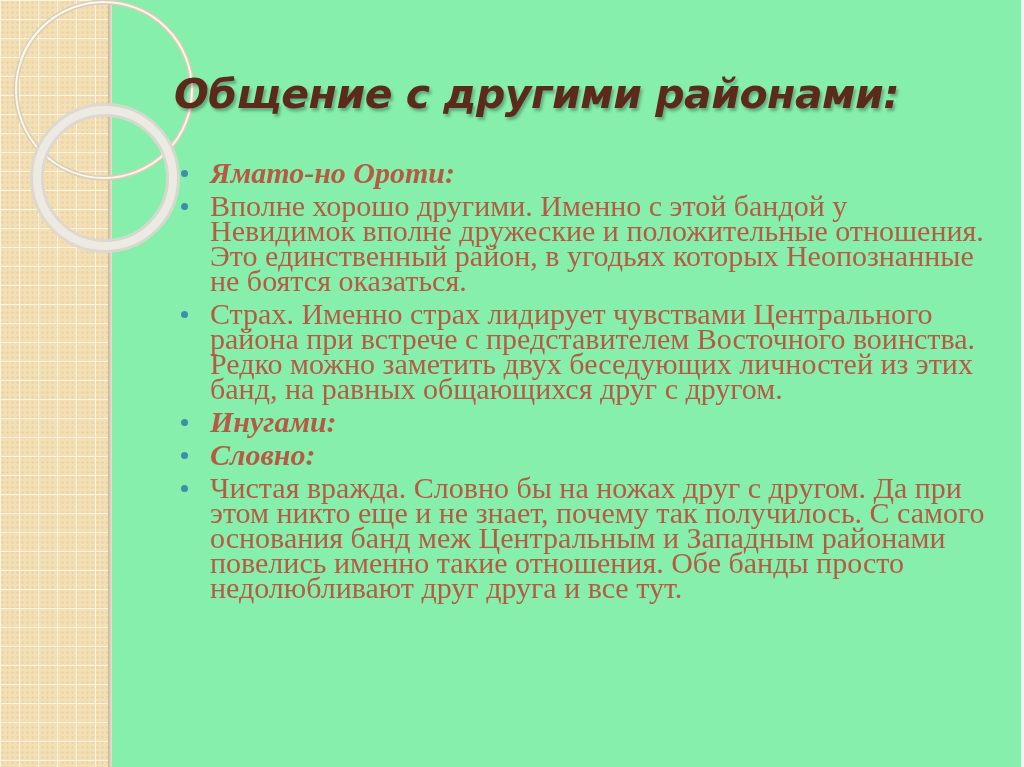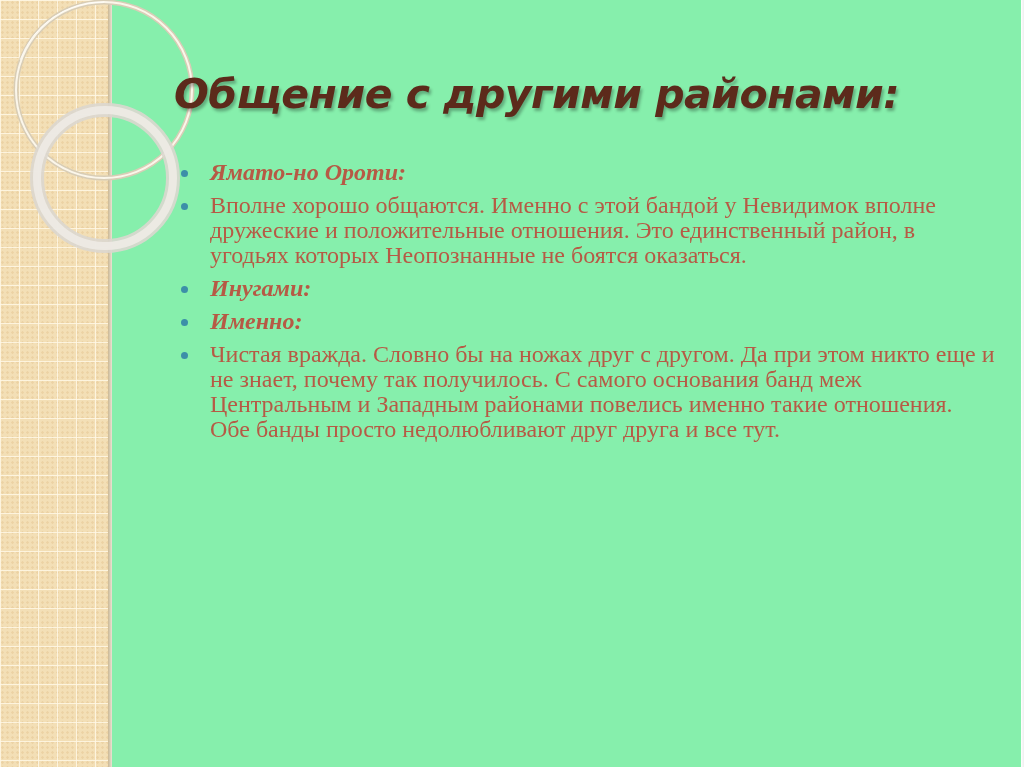--- a/index.html
+++ b/index.html
@@ -63,21 +63,21 @@
       left: 178px;
       top: 160px;
       width: 820px;
       margin: 0;
       padding: 0;
       list-style: none;
     }
     .content li {
       position: relative;
       padding-left: 32px;
-      font-size: 24px;
+      font-size: 30px;
       line-height: 25px;
       color: #b65a45;
       margin-bottom: 8px;
     }
     .content li.heading {
       font-weight: bold;
       font-style: italic;
     }
     .bullet {
       position: absolute;
@@ -116,28 +116,32 @@
 
   <h1 class="title">Общение с другими районами:</h1>
 
   <ul class="content">
     <li class="heading">
       <span class="bullet"></span>
       <span>Ямато-но Ороти:</span>
     </li>
     <li>
       <span class="bullet"></span>
-      <span>Вполне хорошо общаются. Именно с этой бандой у Невидимок вполне дружеские и положительные отношения. Это единственный район, в угодьях которых Неопознанные не боятся оказаться.</span>
+      <span>Вполне хорошо другими. Именно с этой бандой у Невидимок вполне дружеские и положительные отношения. Это единственный район, в угодьях которых Неопознанные не боятся оказаться.</span>
+    </li>
+    <li>
+      <span class="bullet"></span>
+      <span>Страх. Именно страх лидирует чувствами Центрального района при встрече с представителем Восточного воинства. Редко можно заметить двух беседующих личностей из этих банд, на равных общающихся друг с другом.</span>
     </li>
     <li class="heading">
       <span class="bullet"></span>
       <span>Инугами:</span>
     </li>
     <li class="heading">
       <span class="bullet"></span>
-      <span>Именно:</span>
+      <span>Словно:</span>
     </li>
     <li>
       <span class="bullet"></span>
       <span>Чистая вражда. Словно бы на ножах друг с другом. Да при этом никто еще и не знает, почему так получилось. С самого основания банд меж Центральным и Западным районами повелись именно такие отношения. Обе банды просто недолюбливают друг друга и все тут.</span>
     </li>
   </ul>
 </div>
 
 </body></html>

